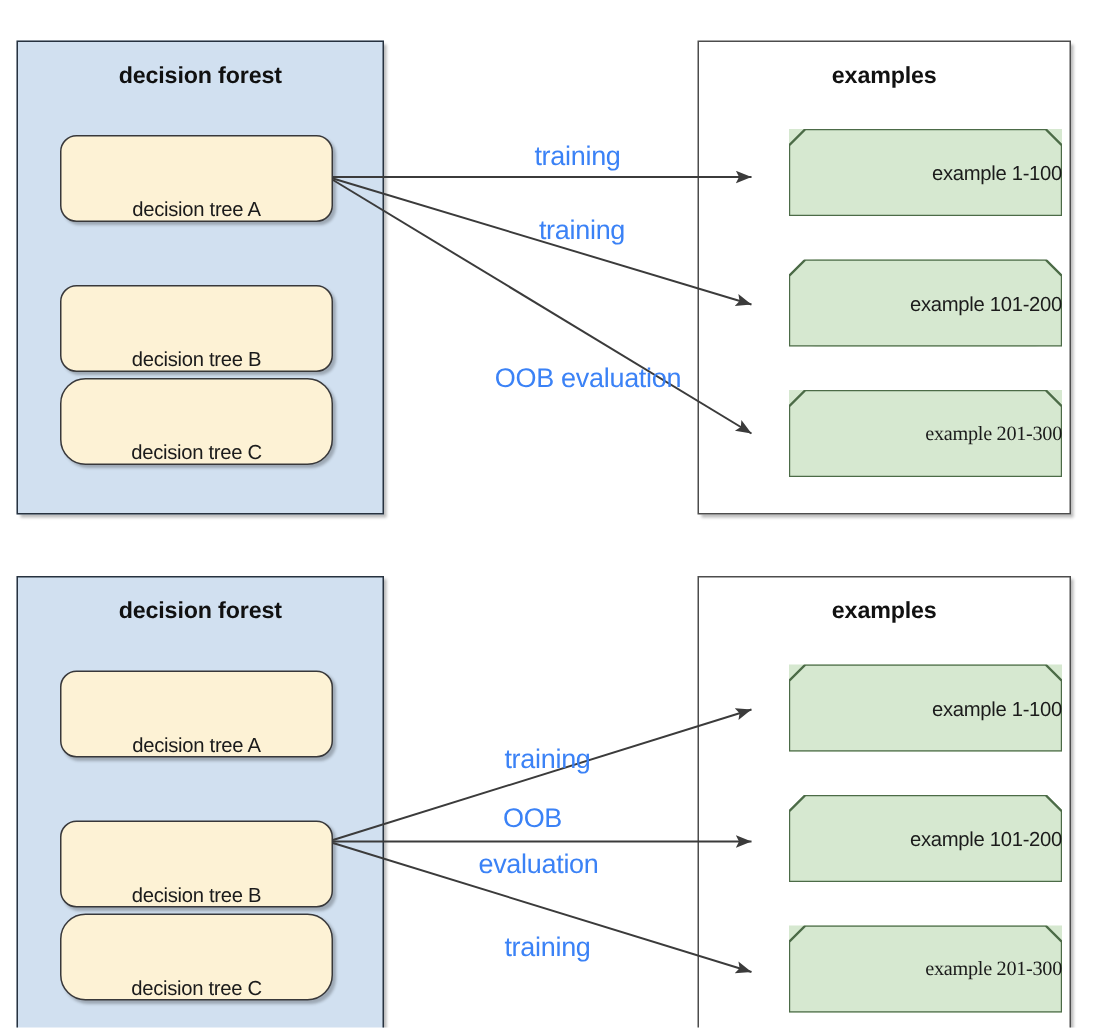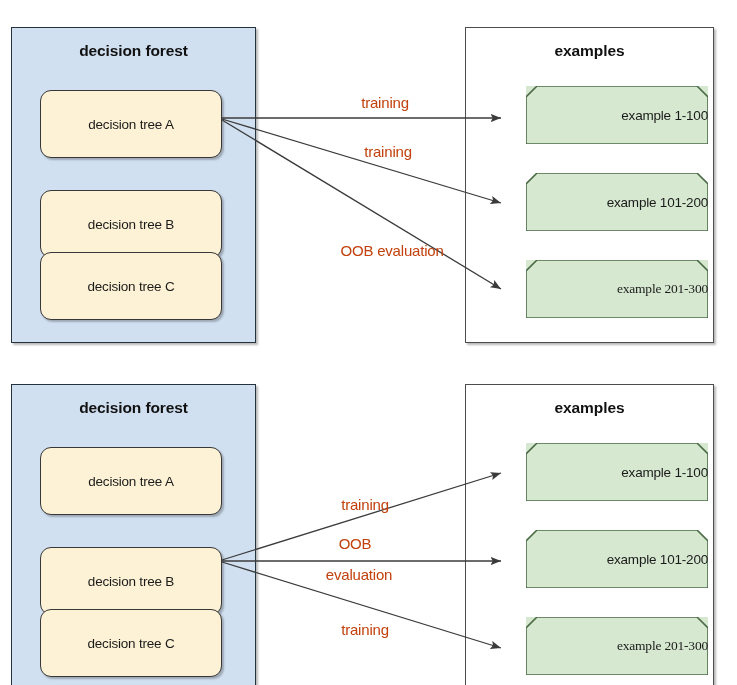--- a/index.html
+++ b/index.html
@@ -42,36 +42,36 @@
     font-size:15.5px;
     font-weight:bold;
     color:#111111;
     letter-spacing:-0.1px;
   }
 
   
   .tree-box{
     position:absolute;
     left:40px;
-    width:182px;height:68px;
+    width:182px;height:58px;
     background:#fdf2d5;
     border:1.4px solid #38383a;
     border-radius:11px;
     box-sizing:border-box;
     box-shadow:2px 2px 2px rgba(0,0,0,0.25);
-    display:flex;align-items:center;justify-content:center;
+    display:flex;align-items:flex-end;justify-content:center;
   }
   .tree-box span{
     font-size:13.5px;
     color:#1b1b1b;
     letter-spacing:-0.2px;
   }
   .tree-0{top:70px;}
   .tree-1{top:170px;}
-  .tree-2{top:232px;}
+  .tree-2{top:232px;border-radius:17px;}
 
   
   .example-box{
     position:absolute;
     left:526px;
     width:182px;height:58px;
     background:#d6e8d0;
     box-sizing:border-box;
     display:flex;align-items:center;justify-content:flex-end;
   }
@@ -89,22 +89,22 @@
   .ex-0{top:66px;}
   .ex-1{top:153px;border-radius:18px;}
   .ex-2{top:240px;font-family:Liberation Serif, serif;}
 
   
   .arrows{position:absolute;left:0;top:0;width:737px;height:330px;overflow:visible;}
 
   
   .edge-label{
     position:absolute;
-    font-size:15px;
-    color:#c2410c;
+    font-size:18px;
+    color:#3b82f6;
     letter-spacing:-0.2px;
     white-space:nowrap;
     background:transparent;
   }
   .lbl-center{transform:translateX(-50%);}
 </style>
 </head>
 <body>
 
 <div id="canvas">

